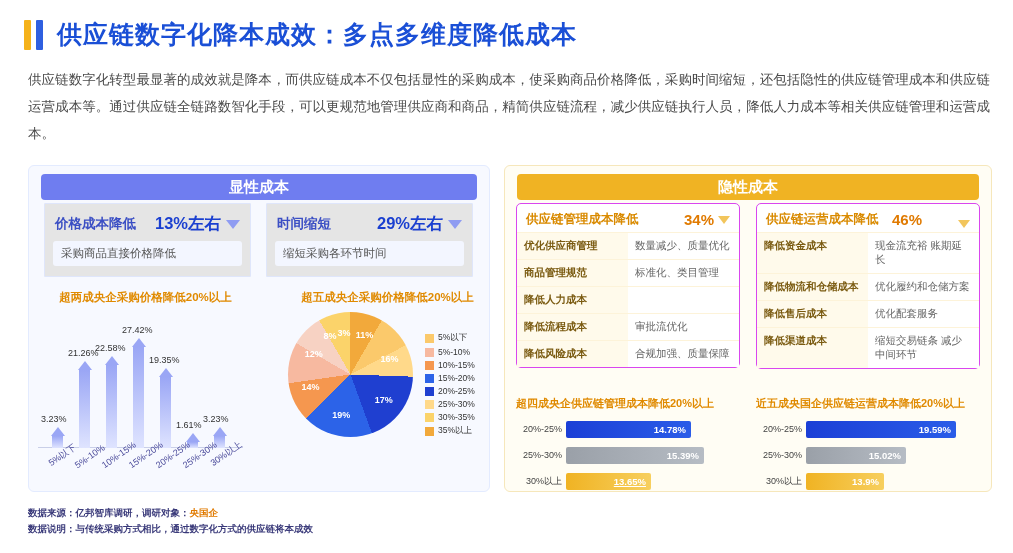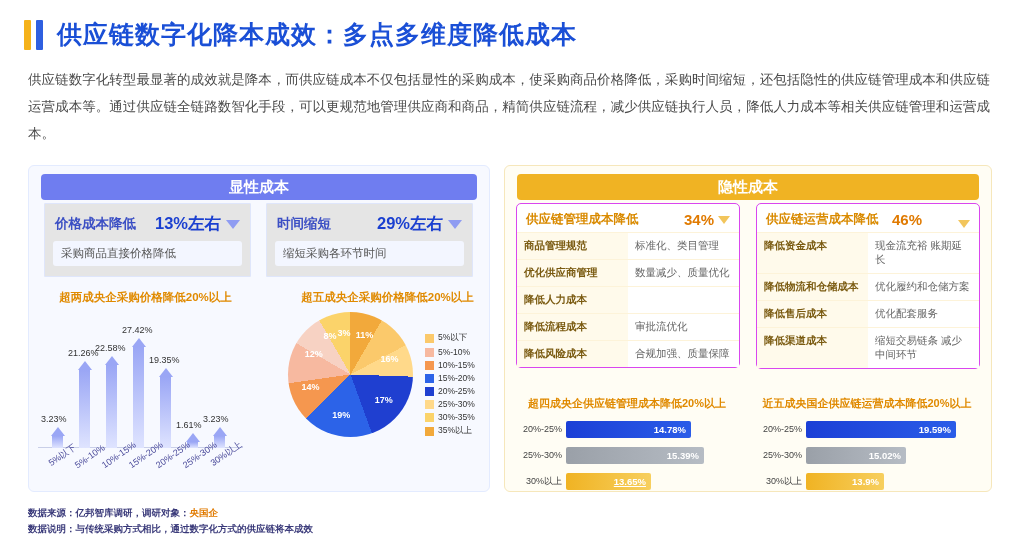--- a/index.html
+++ b/index.html
@@ -63,21 +63,21 @@
   .ycard{position:absolute;width:222px;background:#fff;border:1px solid #d946ef;border-radius:5px;}
   .ycard .ytop{display:flex;align-items:center;justify-content:space-between;padding:7px 9px 4px 9px;}
   .ylabel{font-size:12.5px;font-weight:bold;color:#d98a00;}
   .yval{font-size:15px;font-weight:bold;color:#e07a00;}
   .ytri{width:0;height:0;border-left:6px solid transparent;border-right:6px solid transparent;border-top:8px solid #f2c55c;margin-left:4px;}
   .yrow{display:flex;font-size:10.5px;border-top:1px solid #fdf3d9;}
   .yrow .a{width:50%;background:#fffaeb;color:#7a5a10;font-weight:bold;padding:6px 7px;box-sizing:border-box;}
   .yrow .b{width:50%;background:#fff;color:#666;padding:6px 7px;box-sizing:border-box;}
 
   .hbarbox{position:absolute;width:222px;height:95px;}
-  .hb-title{font-size:11px;font-weight:bold;color:#e08a00;text-align:center;margin-bottom:8px;}
+  .hb-title{font-size:11px;font-weight:bold;color:#e08a00;margin-bottom:8px;}
   .hbrow{display:flex;align-items:center;height:20px;margin-bottom:6px;}
   .hbcat{width:46px;font-size:9px;color:#444;text-align:right;margin-right:4px;}
   .hb{height:17px;border-radius:2px;color:#fff;font-size:9.5px;font-weight:bold;display:flex;align-items:center;justify-content:flex-end;padding-right:5px;box-sizing:border-box;}
   .hb.blue{background:linear-gradient(to right,#1b3fd6,#2a5ce8);}
   .hb.gray{background:linear-gradient(to right,#9aa0a8,#b6bcc4);}
   .hb.yellow{background:linear-gradient(to right,#f0b323,#f7cf5e);color:#fff;}
 
   .footer{position:absolute;left:28px;top:505px;font-size:9.5px;color:#3a3a7a;line-height:16px;font-weight:bold;}
   .footer .hl{color:#e07a00;}
 </style>
@@ -211,26 +211,26 @@
 <div class="ycard" style="left:516px;top:203px;">
   <div class="ytop">
     <span class="ylabel">供应链管理成本降低</span>
     <span style="display:flex;align-items:center;">
       <span class="yval">34%</span>
       <span class="ytri"></span>
     </span>
   </div>
   <div id="ycard0-rows">
       <div class="yrow">
+        <div class="a">优化供应商管理</div>
+        <div class="b">数量减少、质量优化</div>
+      </div>
+      <div class="yrow">
         <div class="a">商品管理规范</div>
         <div class="b">标准化、类目管理</div>
-      </div>
-      <div class="yrow">
-        <div class="a">优化供应商管理</div>
-        <div class="b">数量减少、质量优化</div>
       </div>
       <div class="yrow">
         <div class="a">降低人力成本</div>
       </div>
       <div class="yrow">
         <div class="a">降低流程成本</div>
         <div class="b">审批流优化</div>
       </div>
       <div class="yrow">
         <div class="a">降低风险成本</div>

